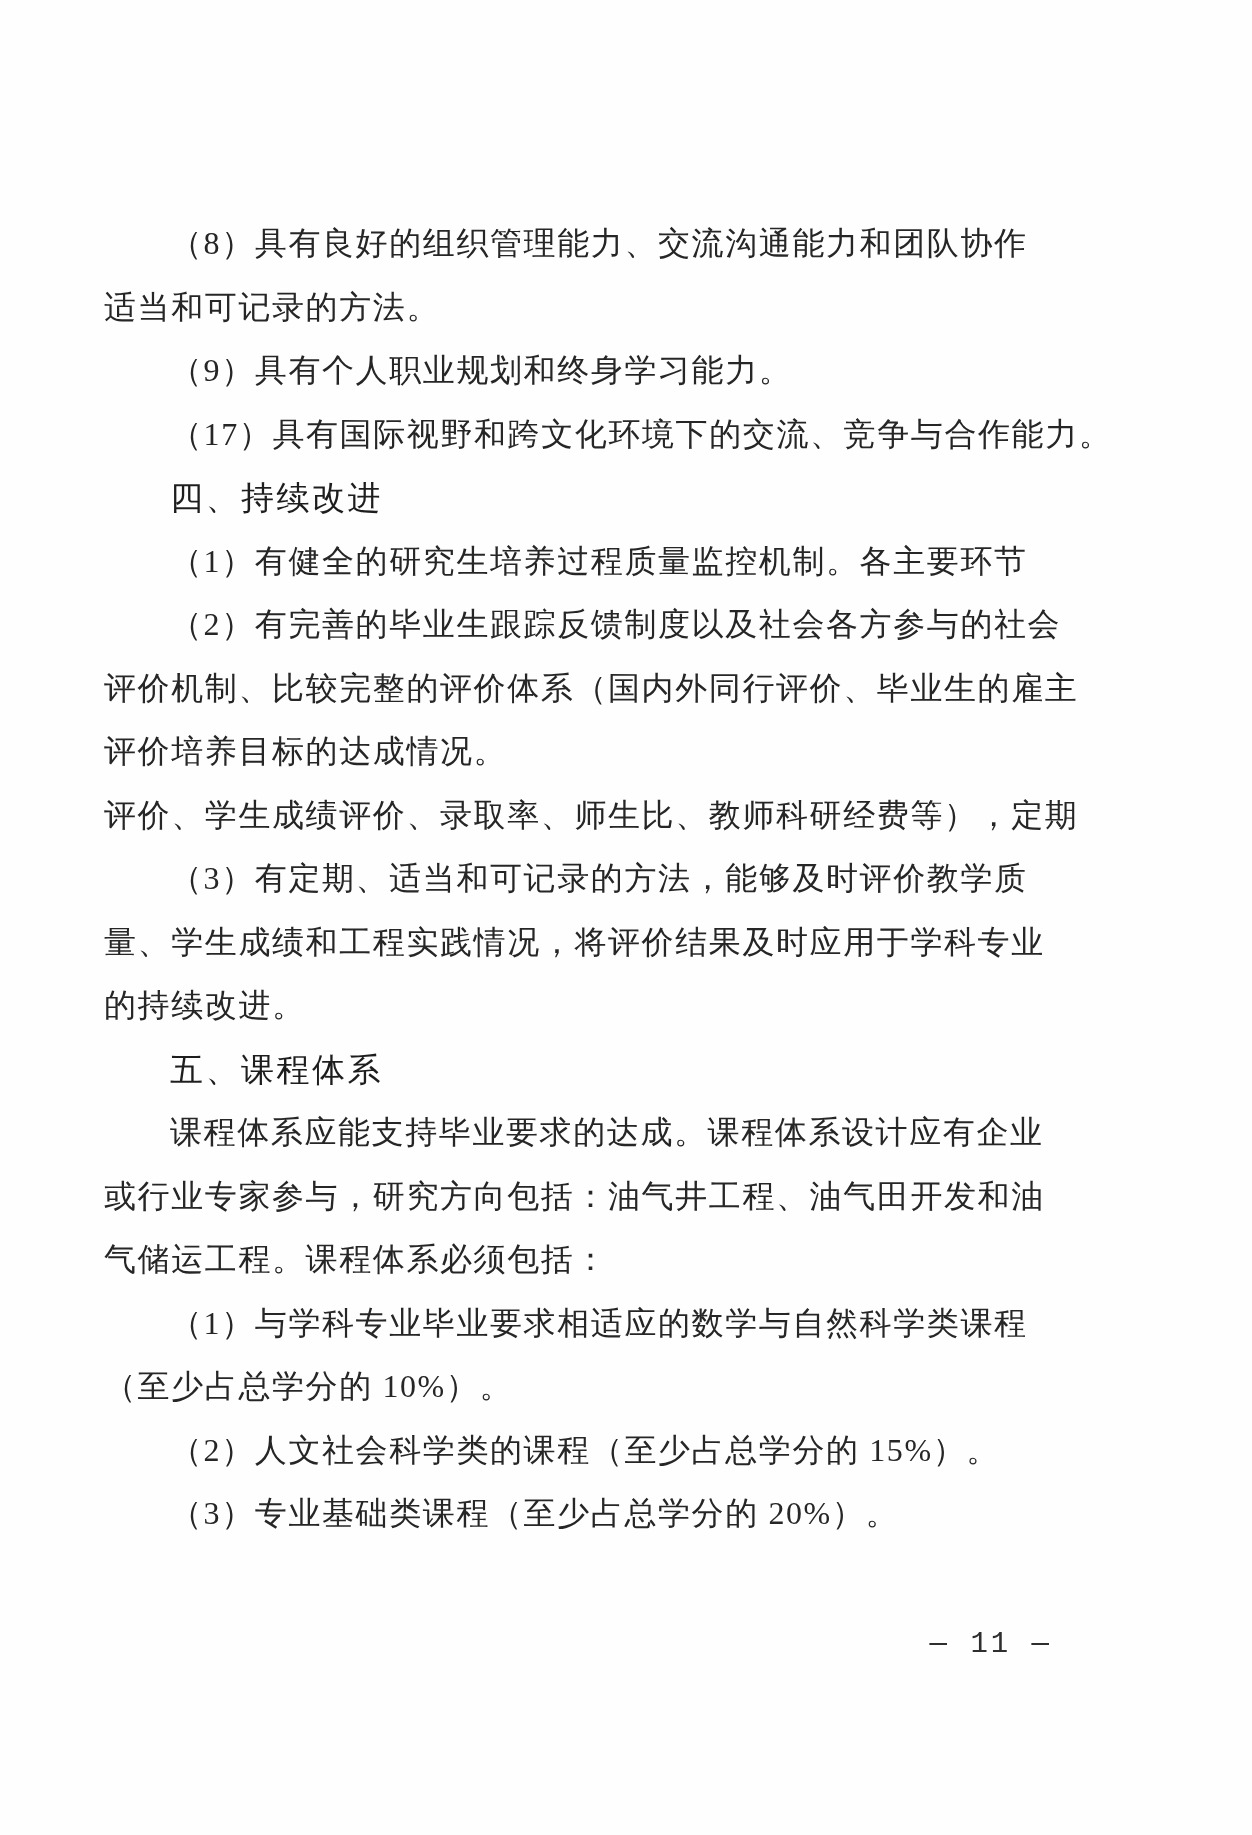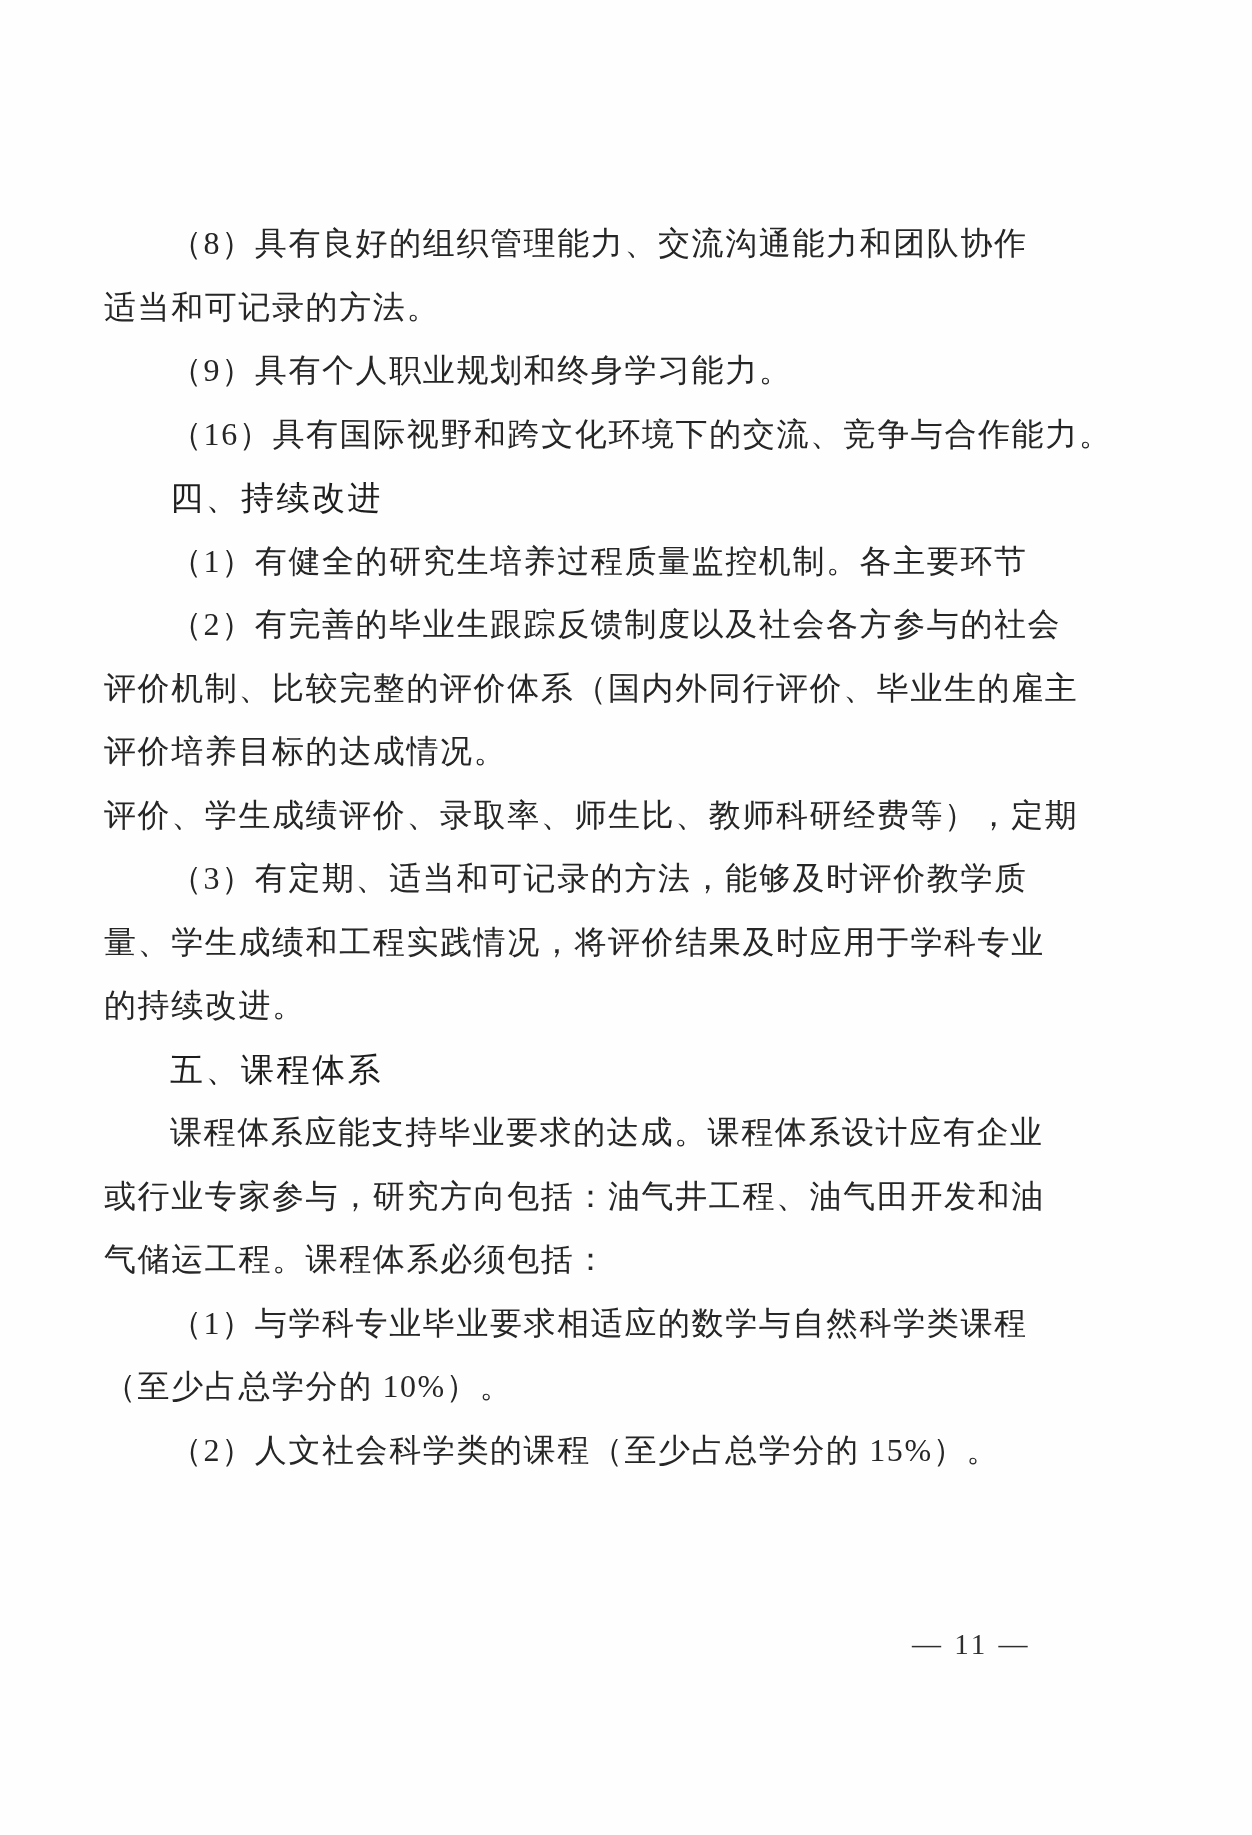--- a/index.html
+++ b/index.html
@@ -40,49 +40,50 @@
     font-weight: normal;
     font-size: 33px;
     letter-spacing: 2.5px;
     color: #1d1d1d;
   }
   .page-number {
     position: absolute;
     left: 912px;
     top: 1628px;
     width: 140px;
-    text-align: left;
+    text-align: right;
     font-size: 29px;
     letter-spacing: 3px;
     color: #2e2e2e;
-    font-family: Liberation Serif, serif;
+    font-family: Liberation Mono, monospace;
     white-space: nowrap;
   }
 </style>
 </head>
 <body>
 
 <div class="page">
   <main class="content">
     <p class="line indent">（8）具有良好的组织管理能力、交流沟通能力和团队协作</p>
     <p class="line">适当和可记录的方法。</p>
     <p class="line indent">（9）具有个人职业规划和终身学习能力。</p>
-    <p class="line indent">（16）具有国际视野和跨文化环境下的交流、竞争与合作能力。</p>
+    <p class="line indent">（17）具有国际视野和跨文化环境下的交流、竞争与合作能力。</p>
     <h2 class="line heading indent">四、持续改进</h2>
     <p class="line indent">（1）有健全的研究生培养过程质量监控机制。各主要环节</p>
     <p class="line indent">（2）有完善的毕业生跟踪反馈制度以及社会各方参与的社会</p>
     <p class="line">评价机制、比较完整的评价体系（国内外同行评价、毕业生的雇主</p>
     <p class="line">评价培养目标的达成情况。</p>
     <p class="line">评价、学生成绩评价、录取率、师生比、教师科研经费等），定期</p>
     <p class="line indent">（3）有定期、适当和可记录的方法，能够及时评价教学质</p>
     <p class="line">量、学生成绩和工程实践情况，将评价结果及时应用于学科专业</p>
     <p class="line">的持续改进。</p>
     <h2 class="line heading indent">五、课程体系</h2>
     <p class="line indent">课程体系应能支持毕业要求的达成。课程体系设计应有企业</p>
     <p class="line">或行业专家参与，研究方向包括：油气井工程、油气田开发和油</p>
     <p class="line">气储运工程。课程体系必须包括：</p>
     <p class="line indent">（1）与学科专业毕业要求相适应的数学与自然科学类课程</p>
     <p class="line">（至少占总学分的 10%）。</p>
     <p class="line indent">（2）人文社会科学类的课程（至少占总学分的 15%）。</p>
+    <p class="line indent">（3）专业基础类课程（至少占总学分的 20%）。</p>
   </main>
 
   <div class="page-number">— 11 —</div>
 </div>
 
 </body></html>

